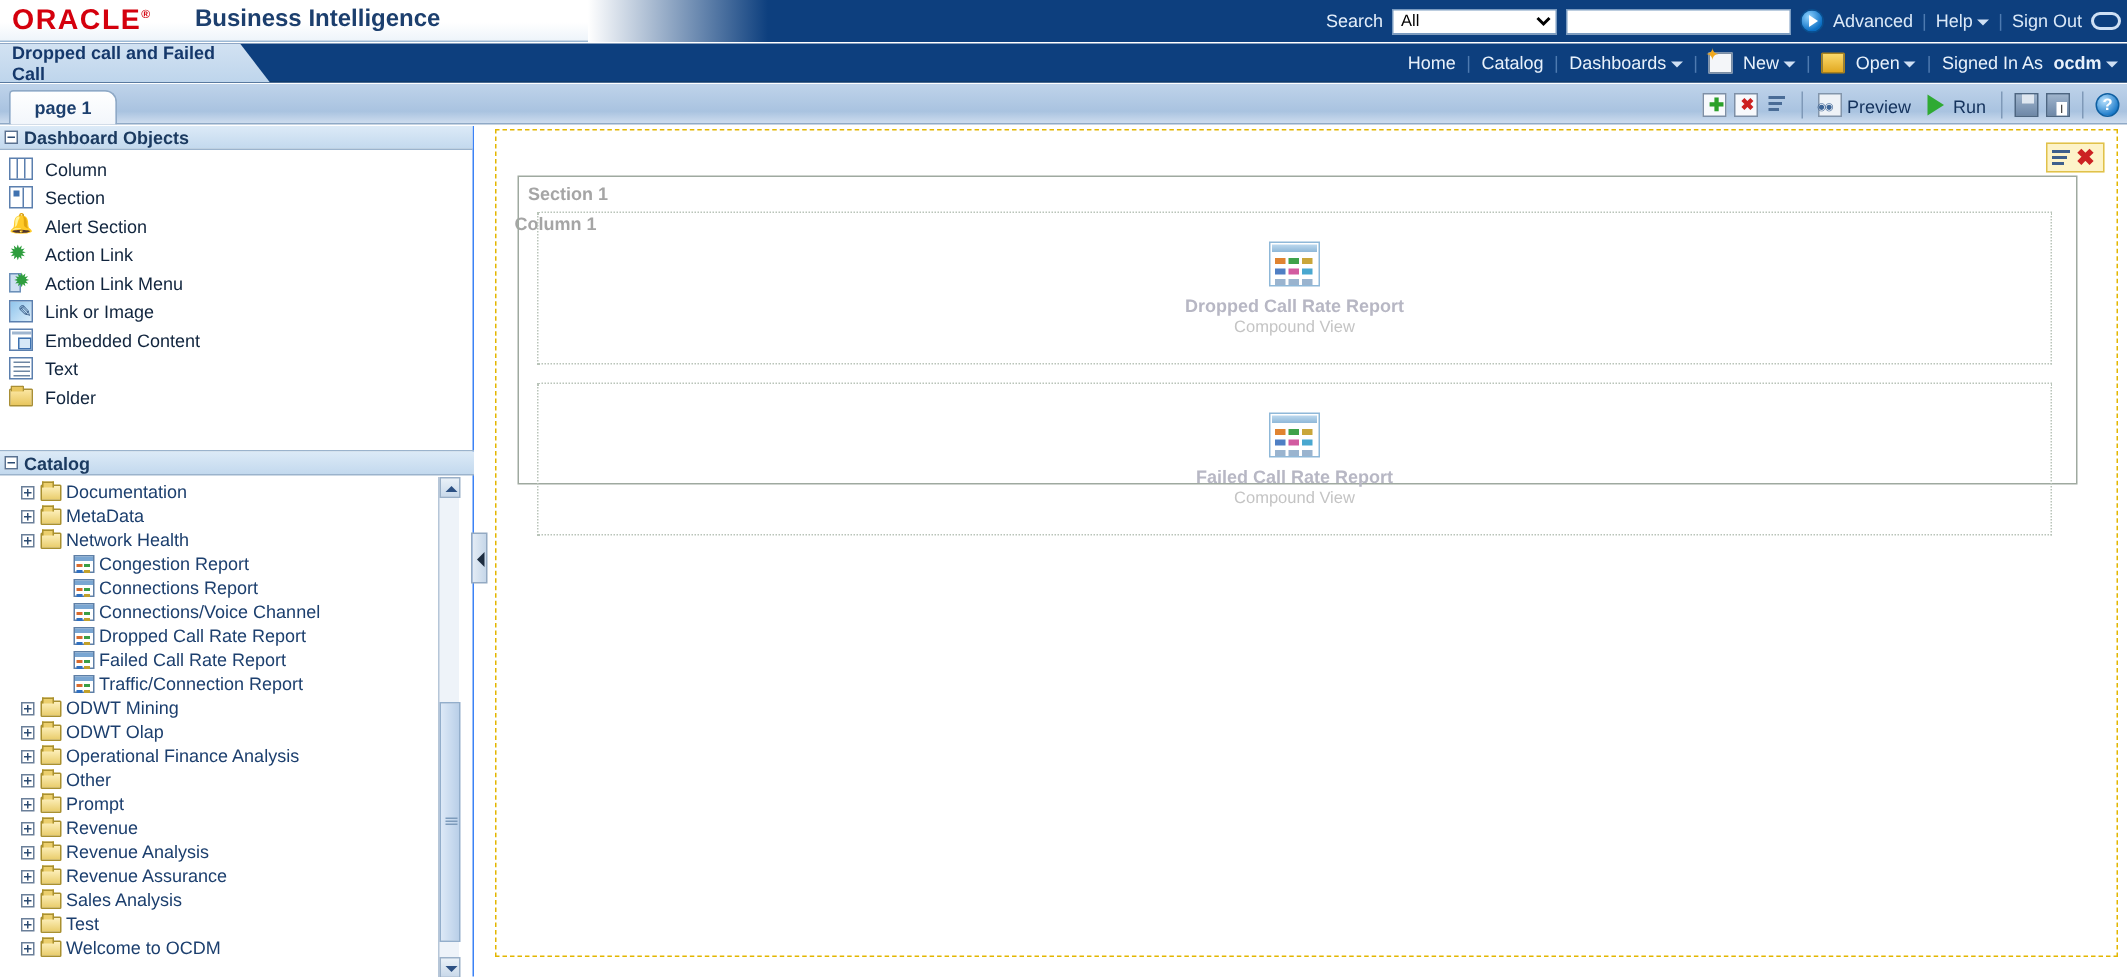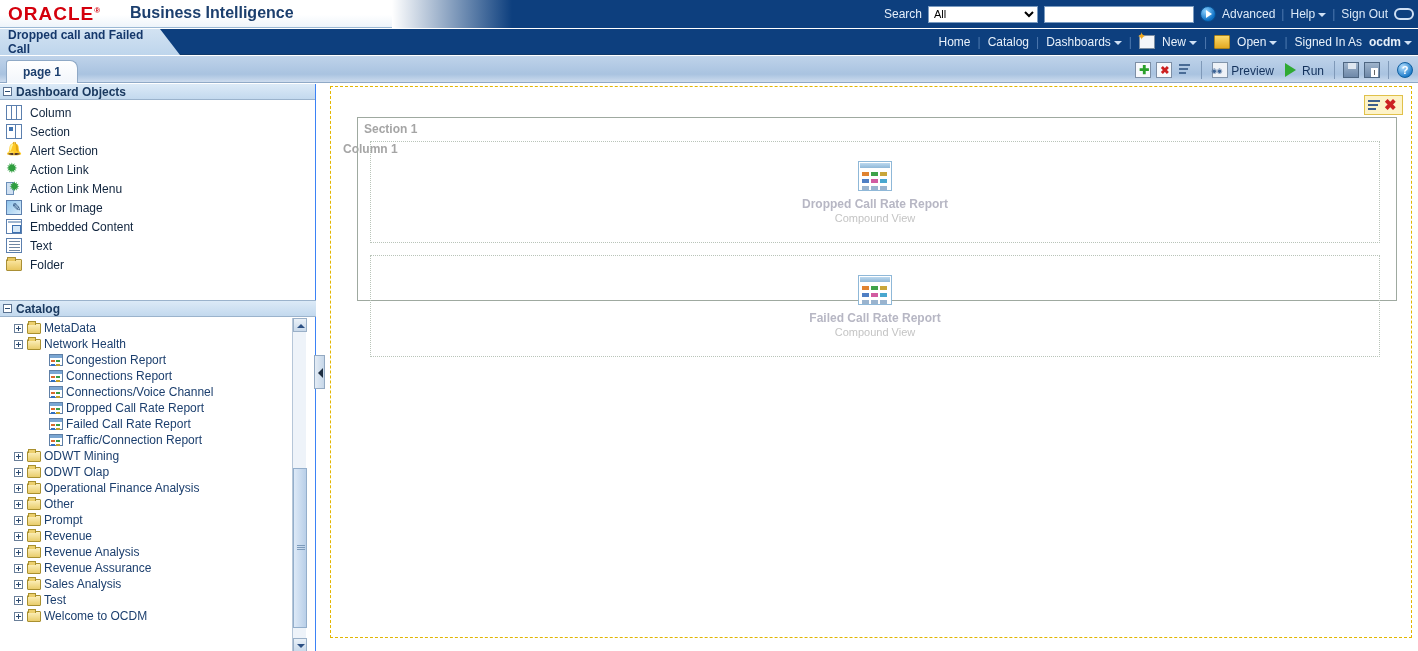--- a/index.html
+++ b/index.html
@@ -348,21 +348,21 @@
   }
   .ico-props { width:15px;height:14px; position:relative; cursor:pointer; }
   .ico-props span{display:block;height:2px;background:#3e5f8c;margin:2px 0 0 1px;}
   .ico-props span:nth-child(1){width:12px;}
   .ico-props span:nth-child(2){width:10px;}
   .ico-props span:nth-child(3){width:8px;}
   .ico-delete { width:16px; height:16px; position:relative; cursor:pointer;}
   .ico-delete::after{ content:"✖"; position:absolute; left:0; top:-1px; color:#cc2222; font-size:15px; font-weight:bold; }
 
   .section-box {
-    position: absolute; left: 20px; top: 24px; width: 1040px; height: 184px;
+    position: absolute; left: 8px; top: 24px; width: 1040px; height: 206px;
     border: 1px solid #9fa9a0;
   }
   .sec-label {
     position:absolute; left: 6px; top: 4px; font-size: 12px; color:#a5a5a5;
     font-weight: bold;
   }
   .report-slot {
     position: absolute; left: 12px; width: 1010px; height: 102px;
     border: 1px dotted #b9c4b9;
     display:flex; flex-direction: column; align-items:center; justify-content:center;
@@ -511,20 +511,25 @@
   <div class="catalog-wrap">
     <div class="panel-header">
       <span class="twisty"></span>
       <span>Catalog</span>
     </div>
 
     <div class="tree" id="catalog-tree">
         <div class="tnode" style="padding-left: 14px;">
           <span class="tw-box plus"></span>
           <span class="tfolder"></span>
+          <span class="tlabel">Documentation</span>
+        </div>
+        <div class="tnode" style="padding-left: 14px;">
+          <span class="tw-box plus"></span>
+          <span class="tfolder"></span>
           <span class="tlabel">MetaData</span>
         </div>
         <div class="tnode" style="padding-left: 14px;">
           <span class="tw-box plus"></span>
           <span class="tfolder"></span>
           <span class="tlabel">Network Health</span>
         </div>
         <div class="tnode" style="padding-left: 36px;">
           <span style="width: 13px; flex: 0 0 auto;"></span>
           <span class="treport"></span>

